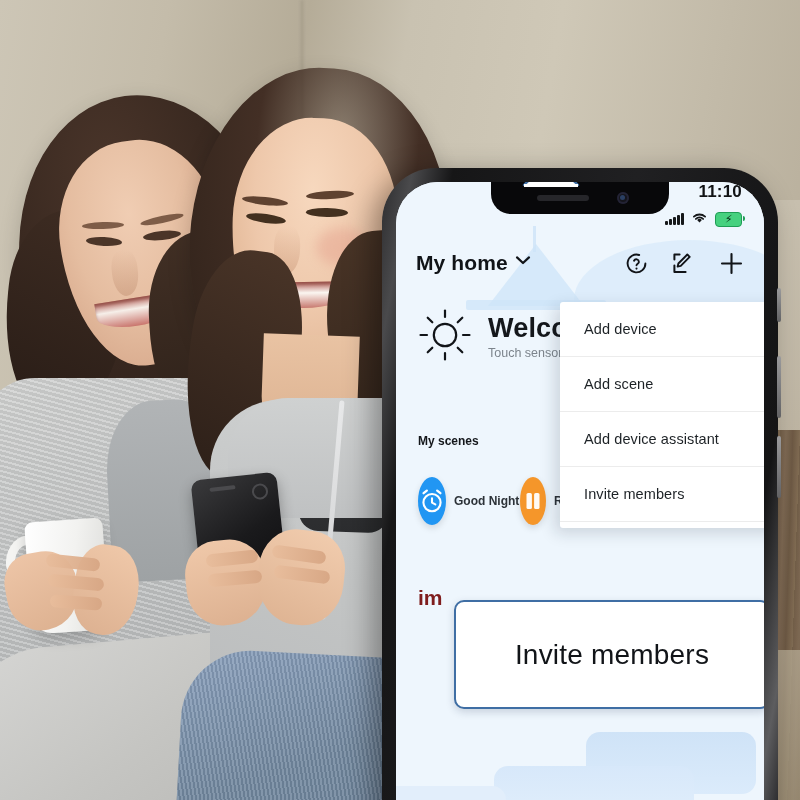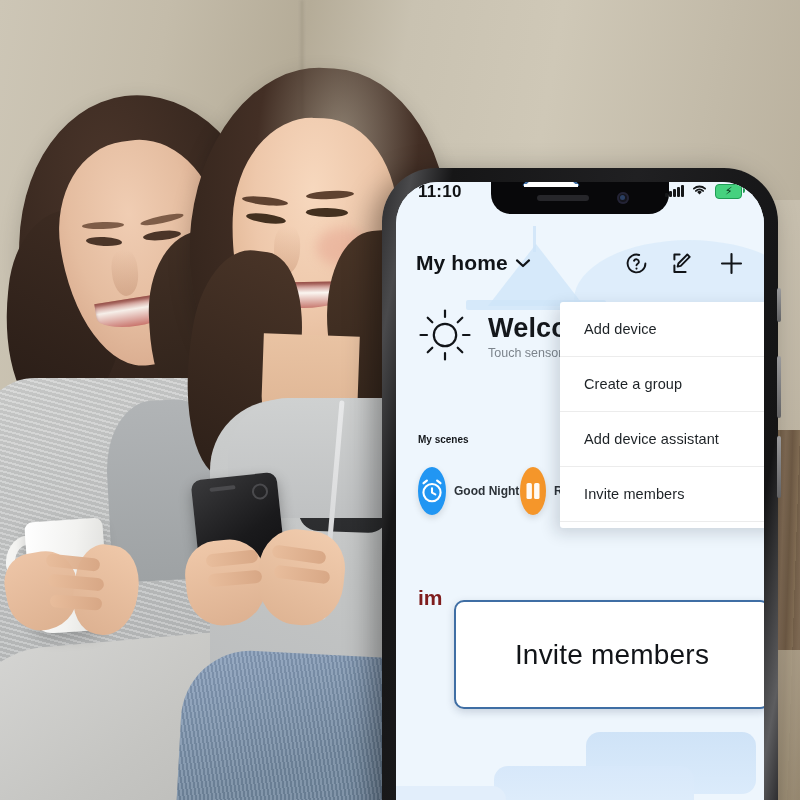--- a/index.html
+++ b/index.html
@@ -218,45 +218,45 @@
   .deco-spire{position:absolute;left:137px;top:44px;width:3px;height:26px;background:#cde4f8;opacity:.8;}
   .deco-blob{
     position:absolute;right:-40px;top:58px;width:230px;height:120px;border-radius:50%;
     background:#d9ebfa;opacity:.8;
   }
   .deco-card1{position:absolute;right:8px;bottom:34px;width:170px;height:62px;border-radius:14px;background:linear-gradient(180deg,#cfe3f7,#dbebfb);}
   .deco-card2{position:absolute;right:70px;bottom:-8px;width:200px;height:70px;border-radius:14px;background:linear-gradient(180deg,#d7e8fa,#e4f0fc);}
   .deco-card3{position:absolute;left:-30px;bottom:-16px;width:140px;height:58px;border-radius:14px;background:#e2eefb;}
 
   
-  .statusbar{position:absolute;left:0;top:0;width:100%;height:46px;display:flex;align-items:flex-start;justify-content:space-between;padding:0 22px;box-sizing:border-box;z-index:6;}
+  .statusbar{position:absolute;left:0;top:0;width:100%;height:46px;display:flex;align-items:flex-end;justify-content:space-between;padding:0 22px;box-sizing:border-box;z-index:6;flex-direction:column;}
   .status-time{font-size:17px;font-weight:700;color:#101214;letter-spacing:.2px;}
   .status-right{display:flex;align-items:center;gap:7px;}
   .sig{display:flex;align-items:flex-end;gap:1.5px;height:12px;}
   .sig i{display:block;width:2.6px;background:#16181a;border-radius:1px;}
   .bat{width:25px;height:13px;border:1.6px solid #1f9d55;border-radius:4px;position:relative;background:#46d17f;}
   .bat::after{content:"";position:absolute;right:-4px;top:3.4px;width:2px;height:5px;background:#1f9d55;border-radius:0 2px 2px 0;}
   .bolt{position:absolute;left:50%;top:50%;transform:translate(-50%,-50%);font-size:11px;line-height:1;color:#0b2e1b;font-weight:700;}
 
   
   .apphdr{position:absolute;left:0;top:58px;width:100%;height:46px;display:flex;align-items:center;justify-content:space-between;padding:0 20px;box-sizing:border-box;z-index:6;}
-  .home-sel{display:flex;align-items:center;gap:7px;cursor:pointer;}
+  .home-sel{display:flex;align-items:flex-start;gap:7px;cursor:pointer;}
   .home-name{font-size:21px;font-weight:700;color:#111418;letter-spacing:.1px;}
   .hdr-icons{display:flex;align-items:center;gap:24px;}
   .hdr-icons svg{display:block;}
 
   
   .welcome{position:absolute;left:22px;top:126px;display:flex;align-items:center;gap:16px;z-index:4;}
   .wl-text{display:flex;flex-direction:column;gap:3px;}
   .wl-title{font-size:27px;font-weight:700;color:#14171b;letter-spacing:.2px;line-height:1.05;}
   .wl-sub{font-size:12.5px;color:#7c848c;}
 
   
   .scenes{position:absolute;left:22px;top:252px;z-index:4;}
-  .scenes-title{font-size:10px;font-weight:700;color:#14171b;margin-bottom:22px;}
+  .scenes-title{font-size:12px;font-weight:700;color:#14171b;margin-bottom:29px;}
   .scene-row{display:flex;gap:28px;}
   .scene{display:flex;flex-direction:row;align-items:center;gap:8px;width:74px;}
   .scene-ic{width:48px;height:48px;border-radius:50%;display:flex;align-items:center;justify-content:center;box-shadow:0 3px 7px rgba(0,0,0,.13);}
   .scene-lb{font-size:12px;font-weight:600;color:#2c3238;white-space:nowrap;}
 
   
   .menu{
     position:absolute;left:164px;top:120px;width:220px;
     background:#fff;border-radius:3px 0 0 3px;
     box-shadow:-5px 5px 16px rgba(20,30,45,.16);
@@ -473,21 +473,21 @@
               </div>
               <div class="scene-lb">Reading</div>
             </div>
           </div>
         </div>
 
         <div class="occluded">im</div>
 
         <div class="menu">
           <div class="menu-item">Add device</div>
-          <div class="menu-item">Create a group</div>
+          <div class="menu-item">Add scene</div>
           <div class="menu-item">Add device assistant</div>
           <div class="menu-item">Invite members</div>
         </div>
 
         <div class="callout-arrow">
           <svg width="58" height="30" viewBox="0 0 58 30">
             <path d="M2 28 L29 2 L56 28" fill="#ffffff" stroke="#3f6ea4" stroke-width="2.4" stroke-linecap="round" stroke-linejoin="round"></path>
             <path d="M2 29 H56" stroke="#ffffff" stroke-width="4"></path>
           </svg>
         </div>

